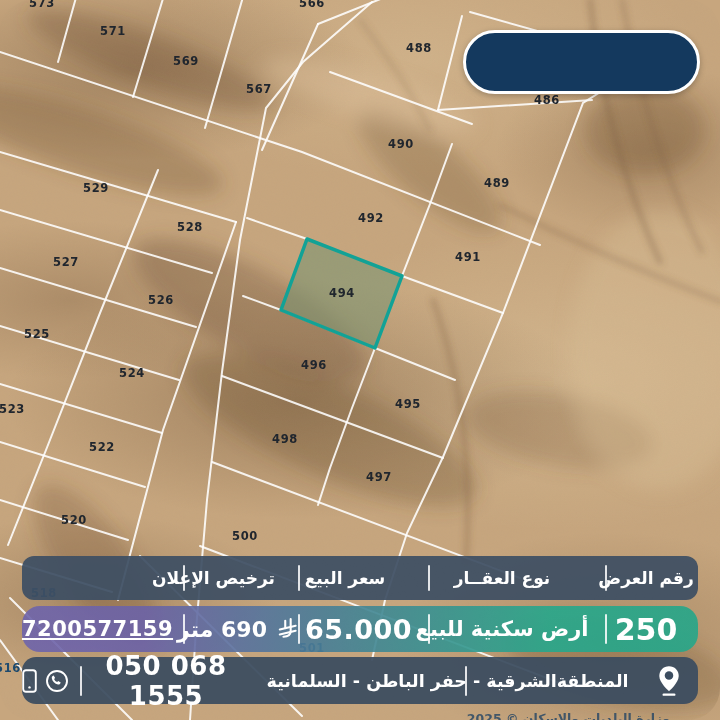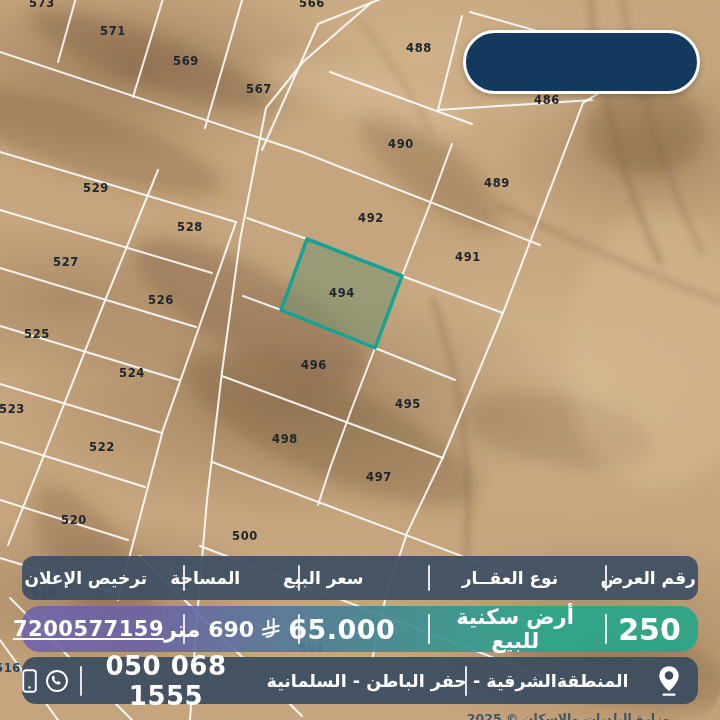--- a/index.html
+++ b/index.html
@@ -27,21 +27,21 @@
   .bar-header{top:556px;height:44px;border-radius:12px;background:rgba(61,79,99,.93);font-size:17px;}
   .bar-values{top:606px;height:46px;border-radius:18px;
     background:linear-gradient(270deg, rgba(40,166,137,.92) 0%, rgba(41,167,139,.92) 22%,
       rgba(72,126,150,.90) 55%, rgba(107,98,167,.90) 82%, rgba(110,100,171,.90) 100%);}
   .bar-contact{top:657px;height:47px;border-radius:14px;background:rgba(60,77,96,.94);}
   .cell{display:flex;align-items:center;justify-content:center;gap:8px;height:100%;
     box-sizing:border-box;text-align:center;}
   .divider{position:absolute;top:50%;transform:translateY(-50%);width:2px;height:26px;
     background:rgba(255,255,255,.85);border-radius:1px;}
   .bar-values .divider,.bar-contact .divider{height:30px;}
-  .w-offer{width:104px;}.w-type{width:184px;margin-left:36px;}.w-price{width:130px;}
+  .w-offer{width:104px;}.w-type{width:184px;}.w-price{width:130px;}
   .w-area{width:116px;}.w-license{width:133px;}
   .w-pin{width:58px;}.w-address{width:385px;}.w-phone{width:233px;}
   .v-offer{font-size:30px;}.v-type{font-size:21px;}.v-price{font-size:27px;letter-spacing:.5px;}
   .v-area{font-size:22px;}.v-license{font-size:21px;letter-spacing:.5px;text-decoration:underline;}
   .v-phone{font-size:26px;letter-spacing:.5px;direction:ltr;}
   .v-address{font-size:17.5px;}
   .icon{display:inline-flex;align-items:center;justify-content:center;flex:0 0 auto;}
   .watermark{position:absolute;left:430px;top:711px;width:240px;direction:rtl;
     color:#2c4a66;font-size:12.5px;font-weight:bold;opacity:.85;white-space:nowrap;}
   .edgecut{position:absolute;inset:0;overflow:hidden;border-radius:32px;}
@@ -162,21 +162,20 @@
   </svg>
   </div>
 </div>
 
 <div class="pill"></div>
 
 <div class="bar bar-header">
   <div class="cell w-offer">رقم العرض</div>
   <div class="cell w-type">نوع العقــار</div>
   <div class="cell w-price">سعر البيع</div>
-  <div class="cell w-area">المساحة</div>
   <div class="cell w-license">ترخيص الإعلان</div>
   <div class="divider" style="left:161px"></div>
   <div class="divider" style="left:276px"></div>
   <div class="divider" style="left:406px"></div>
   <div class="divider" style="left:583px"></div>
 </div>
 
 <div class="bar bar-values">
   <div class="cell w-offer v-offer">250</div>
   <div class="cell w-type v-type">أرض سكنية للبيع</div>

